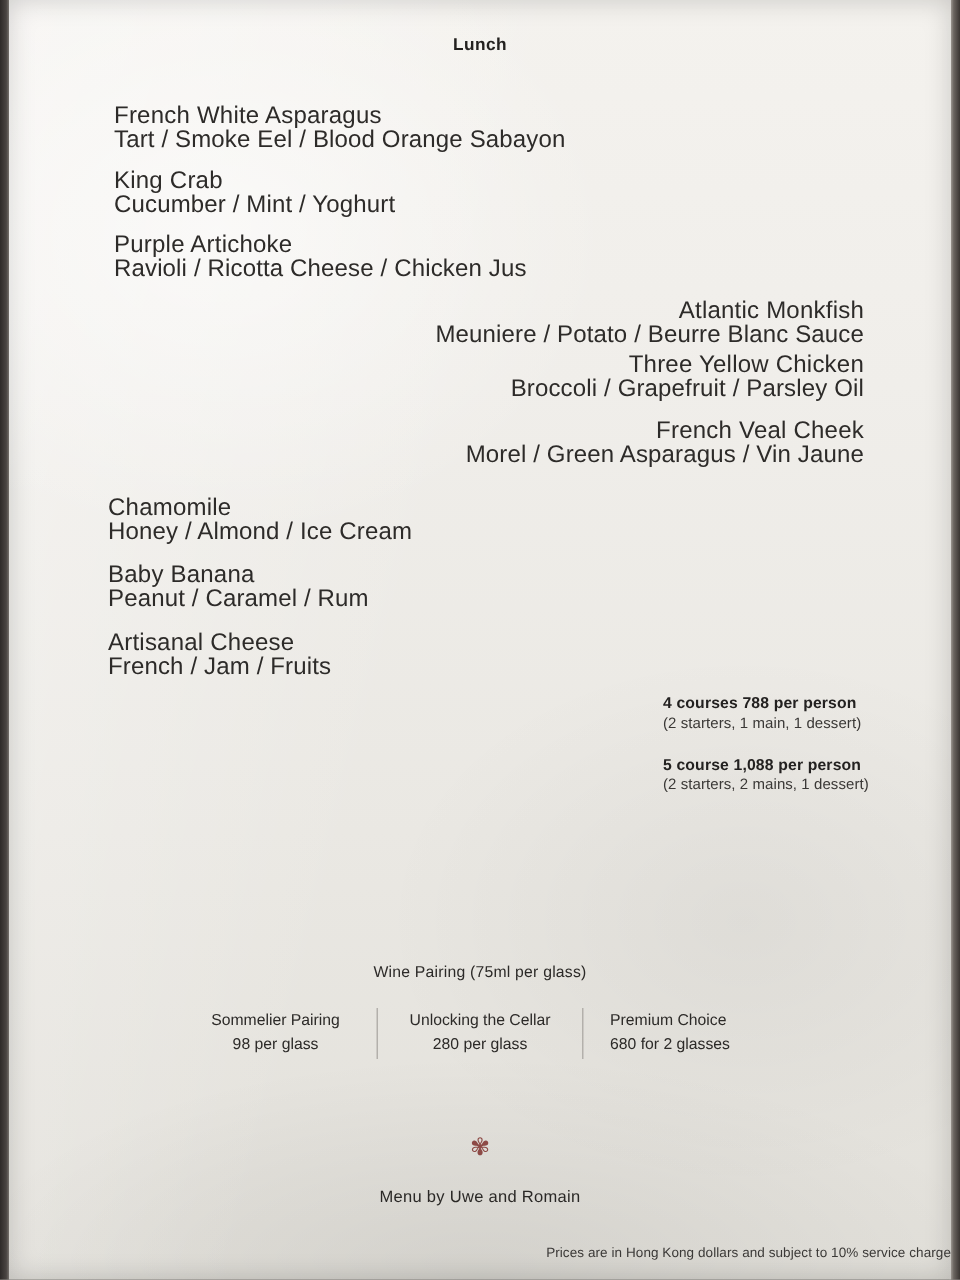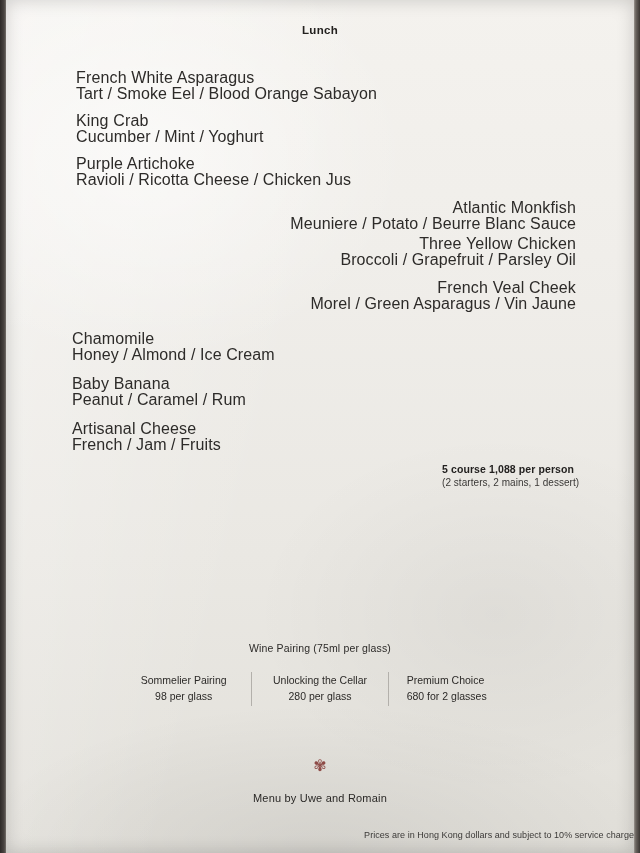--- a/index.html
+++ b/index.html
@@ -251,20 +251,24 @@
         <span class="name">Baby Banana</span>
         <span class="desc">Peanut / Caramel / Rum</span>
       </div>
       <div class="course" id="dessert-3">
         <span class="name">Artisanal Cheese</span>
         <span class="desc">French / Jam / Fruits</span>
       </div>
 
       <div id="pricing">
         <div class="price-row">
+          <span class="headline">4 courses 788 per person</span>
+          <span class="sub">(2 starters, 1 main, 1 dessert)</span>
+        </div>
+        <div class="price-row">
           <span class="headline">5 course 1,088 per person</span>
           <span class="sub">(2 starters, 2 mains, 1 dessert)</span>
         </div>
       </div>
 
       <div id="wine-title">Wine Pairing (75ml per glass)</div>
       <div id="wine-row">
         <div class="wine-col">
           <span class="wname">Sommelier Pairing</span>
           <span class="wprice">98 per glass</span>

